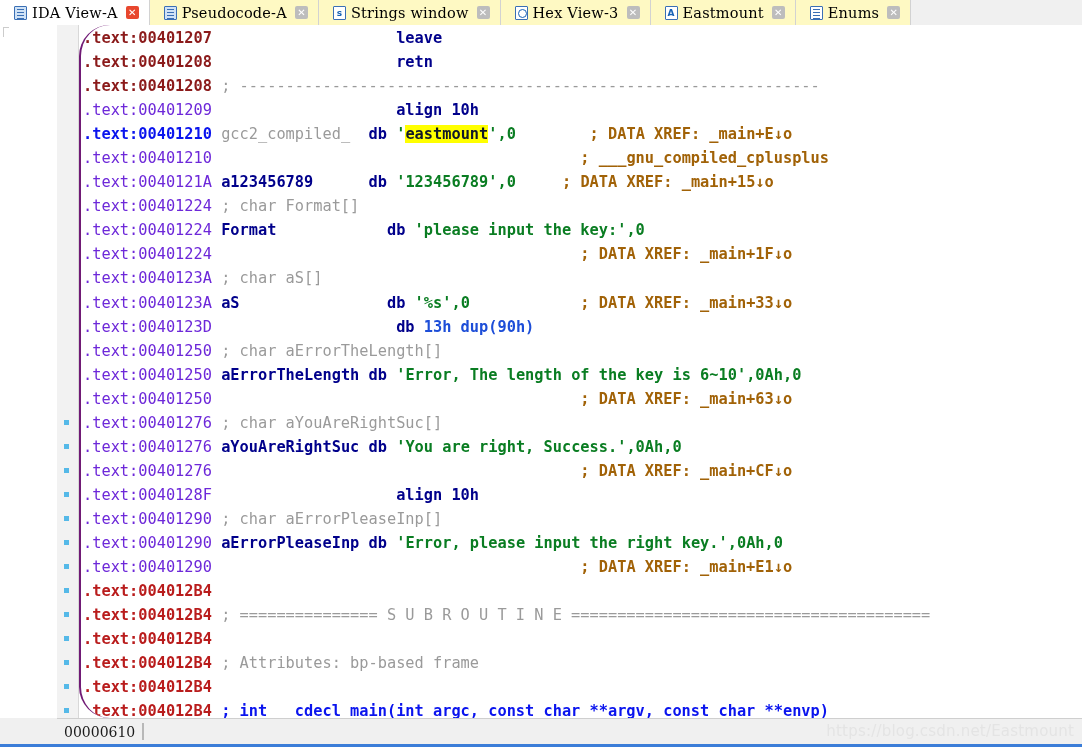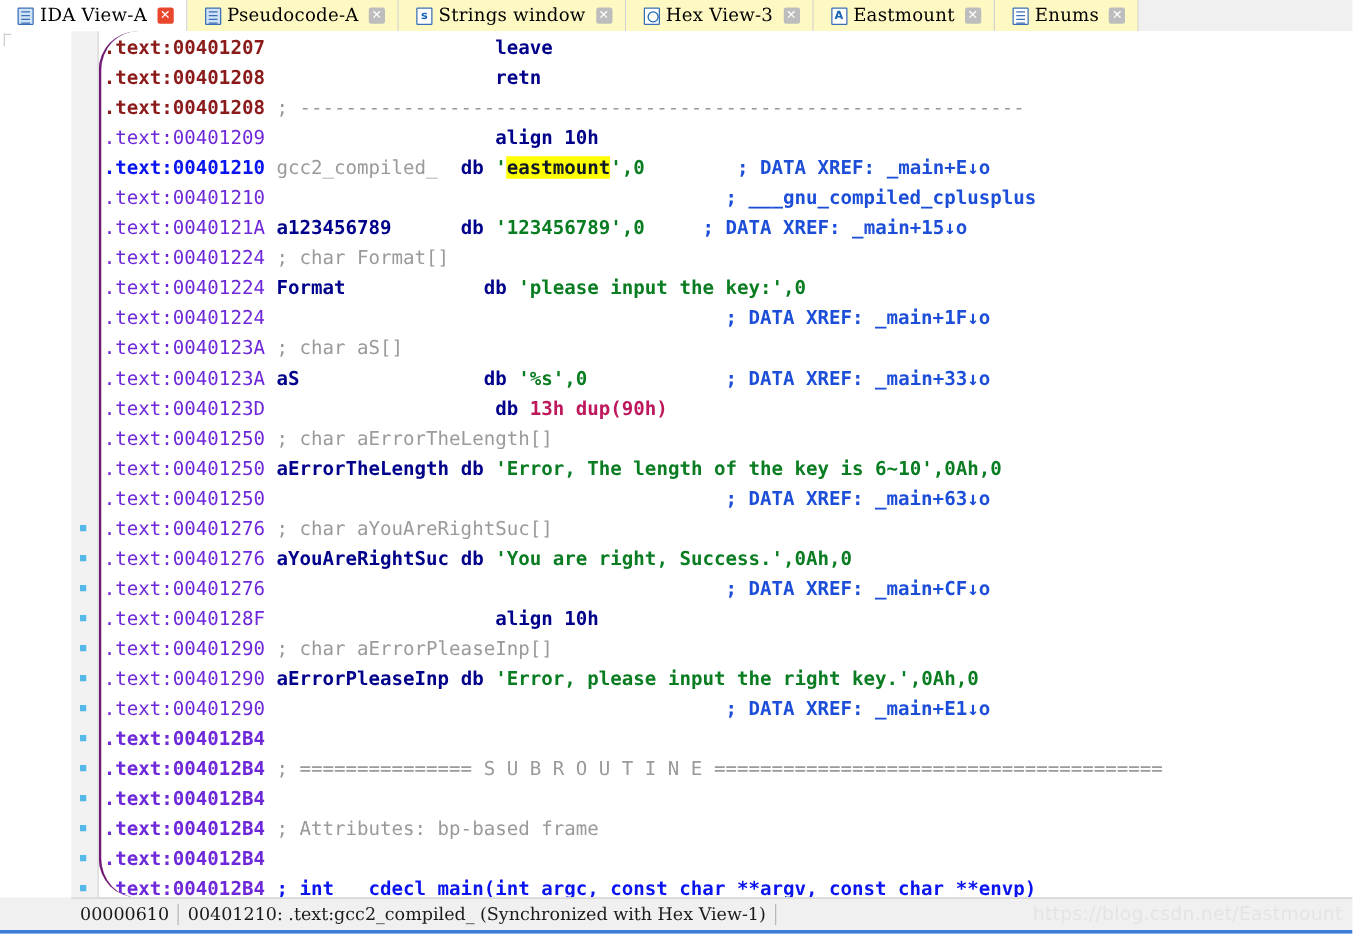--- a/index.html
+++ b/index.html
@@ -84,27 +84,27 @@
     font-size:15.3px;
     line-height:24.05px;
     white-space:pre;
   }
   .ln{height:24.05px;}
 
   
   .a-red   {color:#8b1a1a;font-weight:bold;}
   .a-gray  {color:#6d28d9;}
   .a-blue  {color:#0a14ee;font-weight:bold;}
-  .a-navy  {color:#6d28d9;font-weight:bold;}
+  .a-navy  {color:#b91c1c;font-weight:bold;}
   .t-mnem  {color:#00008b;font-weight:bold;}
   .t-name  {color:#00008b;font-weight:bold;}
   .t-str   {color:#0a7d22;font-weight:bold;}
-  .t-dnum  {color:#be185d;font-weight:bold;}
+  .t-dnum  {color:#1d4ed8;font-weight:bold;}
   .t-cmt   {color:#9a9a9a;}
-  .t-xref  {color:#1d4ed8;font-weight:bold;}
+  .t-xref  {color:#a16207;font-weight:bold;}
   .t-mainc {color:#0a14ee;font-weight:bold;margin-top:25px;}
   .hl      {background:#ffff00;color:#0f172a;font-weight:bold;}
   .t-sep   {color:#9a9a9a;}
 
   
   .statuswrap{
     position:absolute;left:0;top:718px;width:1082px;height:29px;
     background:#f0f0f0;
   }
   .statusbar{
@@ -199,19 +199,18 @@
       </div>
     <div class="codeframe">
       <div class="lines" id="lines"><div class="ln"><span class="a-red">.text:00401207</span><span class="t-cmt">                    </span><span class="t-mnem">leave</span></div><div class="ln"><span class="a-red">.text:00401208</span><span class="t-cmt">                    </span><span class="t-mnem">retn</span></div><div class="ln"><span class="a-red">.text:00401208</span><span class="t-sep"> ; ---------------------------------------------------------------</span></div><div class="ln"><span class="a-gray">.text:00401209</span><span class="t-cmt">                    </span><span class="t-mnem">align 10h</span></div><div class="ln"><span class="a-blue">.text:00401210</span><span class="t-cmt"> </span><span class="t-cmt">gcc2_compiled_</span><span class="t-cmt">  </span><span class="t-mnem">db</span><span class="t-cmt"> </span><span class="t-str">'</span><span class="hl">eastmount</span><span class="t-str">',0</span><span class="t-cmt">        </span><span class="t-xref">; DATA XREF: _main+E↓o</span></div><div class="ln"><span class="a-gray">.text:00401210</span><span class="t-cmt">                                        </span><span class="t-xref">; ___gnu_compiled_cplusplus</span></div><div class="ln"><span class="a-gray">.text:0040121A</span><span class="t-cmt"> </span><span class="t-name">a123456789</span><span class="t-cmt">      </span><span class="t-mnem">db </span><span class="t-str">'123456789',0</span><span class="t-cmt">     </span><span class="t-xref">; DATA XREF: _main+15↓o</span></div><div class="ln"><span class="a-gray">.text:00401224</span><span class="t-cmt"> ; char Format[]</span></div><div class="ln"><span class="a-gray">.text:00401224</span><span class="t-cmt"> </span><span class="t-name">Format</span><span class="t-cmt">            </span><span class="t-mnem">db </span><span class="t-str">'please input the key:',0</span></div><div class="ln"><span class="a-gray">.text:00401224</span><span class="t-cmt">                                        </span><span class="t-xref">; DATA XREF: _main+1F↓o</span></div><div class="ln"><span class="a-gray">.text:0040123A</span><span class="t-cmt"> ; char aS[]</span></div><div class="ln"><span class="a-gray">.text:0040123A</span><span class="t-cmt"> </span><span class="t-name">aS</span><span class="t-cmt">                </span><span class="t-mnem">db </span><span class="t-str">'%s',0</span><span class="t-cmt">            </span><span class="t-xref">; DATA XREF: _main+33↓o</span></div><div class="ln"><span class="a-gray">.text:0040123D</span><span class="t-cmt">                    </span><span class="t-mnem">db </span><span class="t-dnum">13h dup(90h)</span></div><div class="ln"><span class="a-gray">.text:00401250</span><span class="t-cmt"> ; char aErrorTheLength[]</span></div><div class="ln"><span class="a-gray">.text:00401250</span><span class="t-cmt"> </span><span class="t-name">aErrorTheLength</span><span class="t-cmt"> </span><span class="t-mnem">db </span><span class="t-str">'Error, The length of the key is 6~10',0Ah,0</span></div><div class="ln"><span class="a-gray">.text:00401250</span><span class="t-cmt">                                        </span><span class="t-xref">; DATA XREF: _main+63↓o</span></div><div class="ln"><span class="a-gray">.text:00401276</span><span class="t-cmt"> ; char aYouAreRightSuc[]</span></div><div class="ln"><span class="a-gray">.text:00401276</span><span class="t-cmt"> </span><span class="t-name">aYouAreRightSuc</span><span class="t-cmt"> </span><span class="t-mnem">db </span><span class="t-str">'You are right, Success.',0Ah,0</span></div><div class="ln"><span class="a-gray">.text:00401276</span><span class="t-cmt">                                        </span><span class="t-xref">; DATA XREF: _main+CF↓o</span></div><div class="ln"><span class="a-gray">.text:0040128F</span><span class="t-cmt">                    </span><span class="t-mnem">align 10h</span></div><div class="ln"><span class="a-gray">.text:00401290</span><span class="t-cmt"> ; char aErrorPleaseInp[]</span></div><div class="ln"><span class="a-gray">.text:00401290</span><span class="t-cmt"> </span><span class="t-name">aErrorPleaseInp</span><span class="t-cmt"> </span><span class="t-mnem">db </span><span class="t-str">'Error, please input the right key.',0Ah,0</span></div><div class="ln"><span class="a-gray">.text:00401290</span><span class="t-cmt">                                        </span><span class="t-xref">; DATA XREF: _main+E1↓o</span></div><div class="ln"><span class="a-navy">.text:004012B4</span></div><div class="ln"><span class="a-navy">.text:004012B4</span><span class="t-sep"> ; =============== S U B R O U T I N E =======================================</span></div><div class="ln"><span class="a-navy">.text:004012B4</span></div><div class="ln"><span class="a-navy">.text:004012B4</span><span class="t-cmt"> ; Attributes: bp-based frame</span></div><div class="ln"><span class="a-navy">.text:004012B4</span></div><div class="ln"><span class="a-navy">.text:004012B4</span><span class="t-mainc"> ; int __cdecl main(int argc, const char **argv, const char **envp)</span></div></div>
     </div>
   </div>
 
   <div class="statuswrap">
     <div class="statusbar">
       <span class="st-seg">00000610</span>
       <span class="st-div"></span>
-      <span class="st-seg">00401210: .text:gcc2_compiled_ (Synchronized with Hex View-1)</span>
       <span class="st-div"></span>
     </div>
     <div class="watermark">https://blog.csdn.net/Eastmount</div>
   </div>
   <div class="botline"></div>
 </div>
 
 </body></html>

